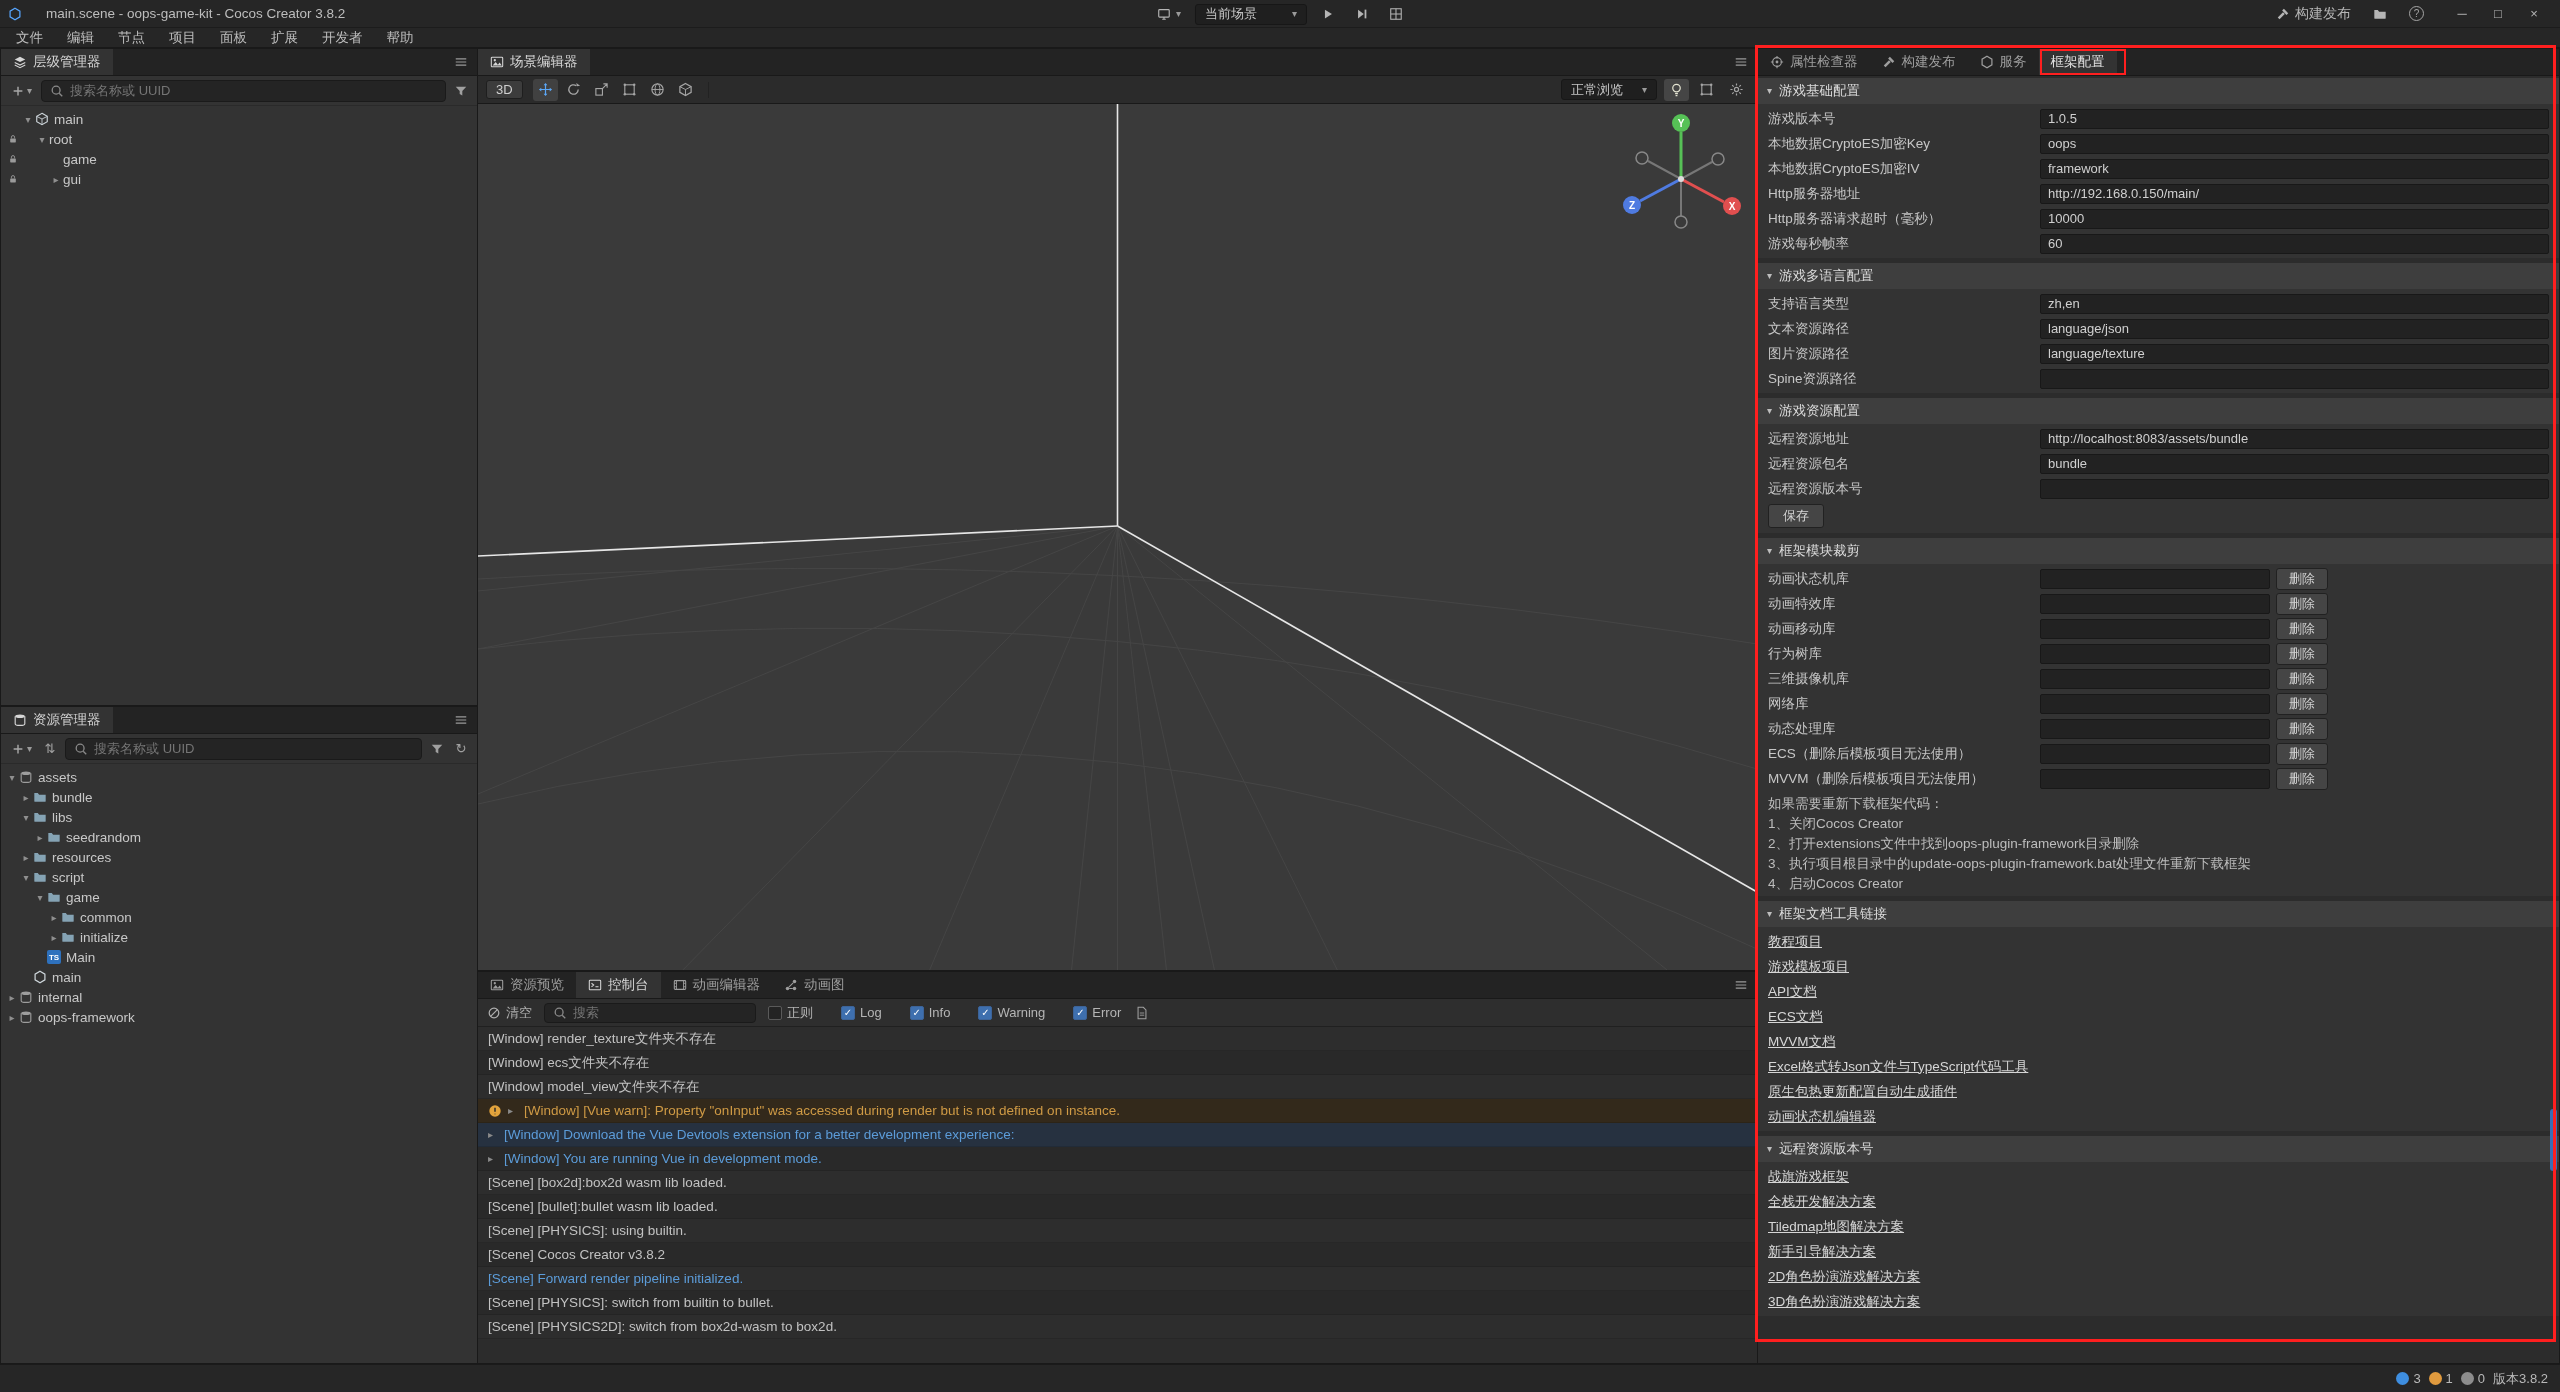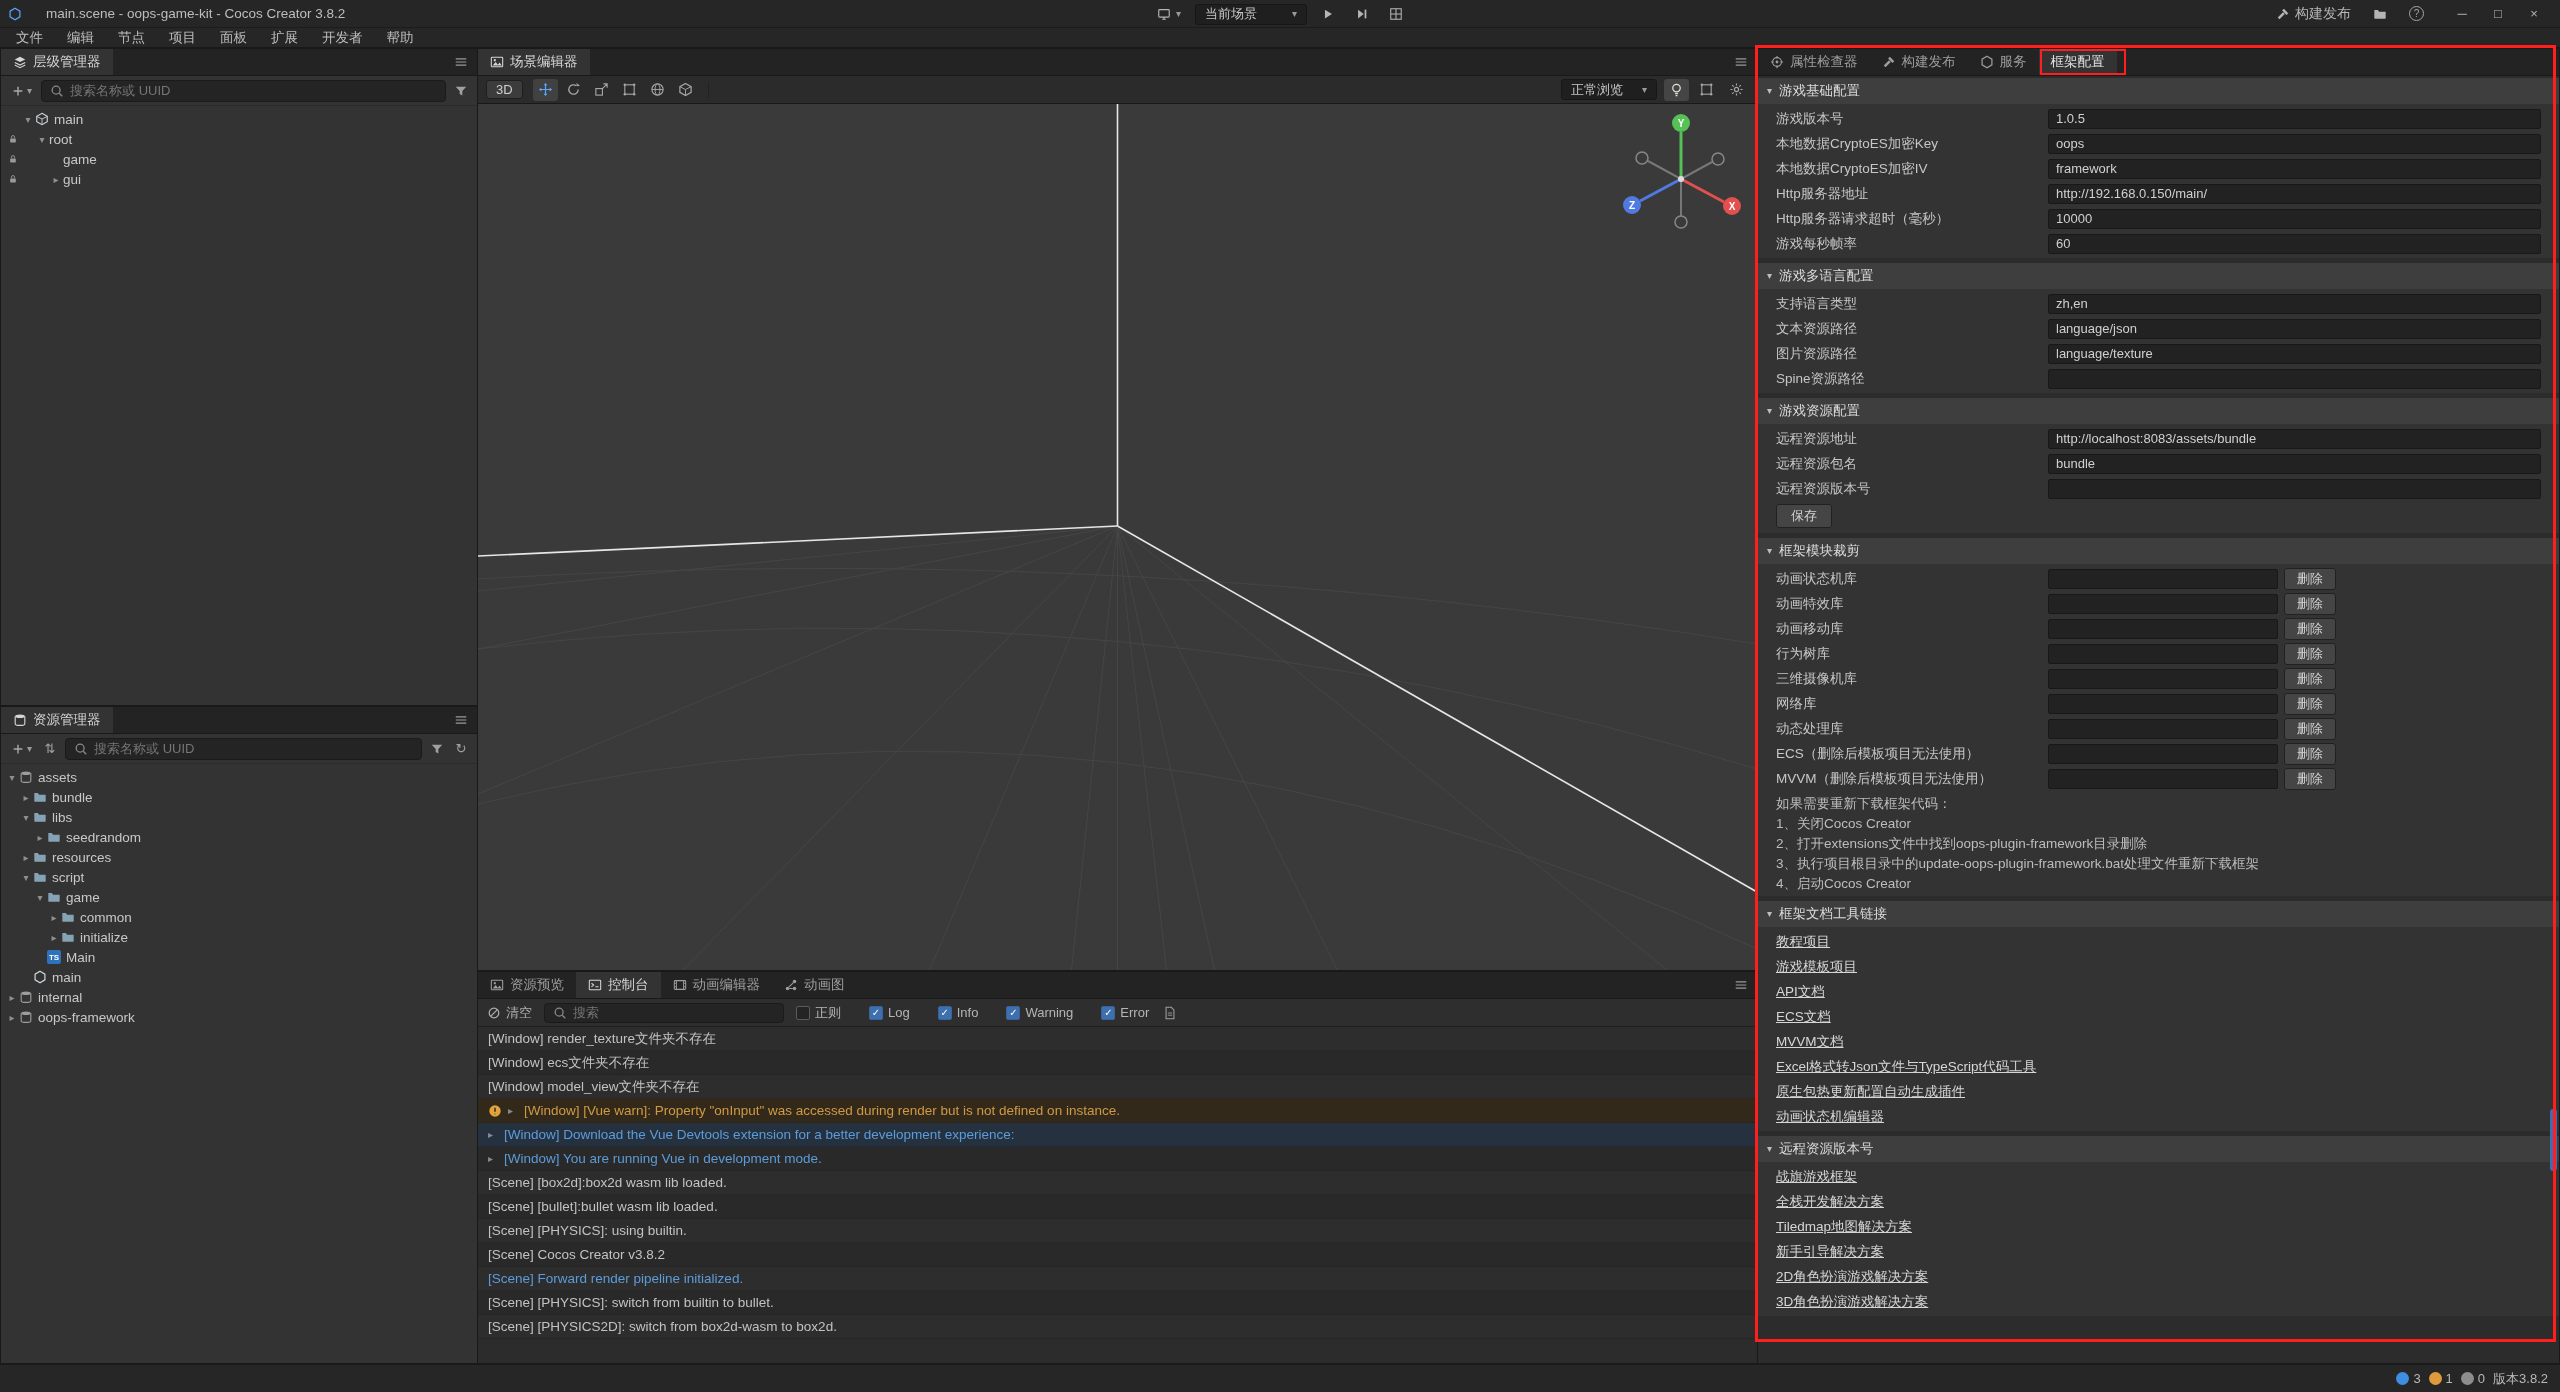--- a/index.html
+++ b/index.html
@@ -62,21 +62,21 @@
 .st-sep{width:1px;height:16px;background:#222;margin:0 4px}
 .st-right{margin-left:auto;display:flex;align-items:center;gap:7px}
 .lit{background:#454545;color:#e4e4d2}
 .viewport{flex:1;position:relative;background:#3a3a3a;overflow:hidden}
 .gridsvg{position:absolute;inset:0;width:100%;height:100%}
 .gizmo{position:absolute;left:1128px;top:0;width:150px;height:150px}
 .gz{fill:#fff;font-size:10px;font-weight:bold;text-anchor:middle;font-family:"Liberation Sans",sans-serif}
 
 .ctoolbar{flex:0 0 28px;background:#2e2e2e;border-bottom:1px solid #202020;display:flex;align-items:center;gap:12px;padding:0 9px;font-size:13px;color:#b5b5b5}
 .clearbtn{display:flex;align-items:center;gap:5px;color:#b0b0b0}
-.console-search{flex:none;width:240px;height:20px}
+.console-search{flex:none;width:212px;height:20px}
 #console-filters{display:flex;align-items:center;gap:28px}
 .filter{display:flex;align-items:center;gap:5px}
 .cb{width:14px;height:14px;border:1px solid #5a5a5a;border-radius:2px;background:#242424;display:inline-flex;align-items:center;justify-content:center;font-size:10px;color:#fff;flex:none}
 .cb.on{background:#3e6fae;border-color:#3c6398}
 .logs{flex:1;overflow:hidden;background:#2c2c2c;font-size:13.5px}
 .log{height:24px;display:flex;align-items:center;padding:0 10px;gap:6px;color:#c2c2c2;border-bottom:1px solid rgba(0,0,0,.12);white-space:nowrap}
 .log:nth-child(even){background:#292929}
 .log:nth-child(odd){background:#2d2d2d}
 .log.warn{background:#33291b}
 .log.warn .ltext{color:#cf9a45}
@@ -84,21 +84,21 @@
 .log.hl{background:#263140}
 .exp-arrow{color:#8a8a8a;font-size:10px;width:10px;flex:none}
 .warnbadge{color:#e2a33c}
 
 .itab{display:flex;align-items:center;gap:6px;padding:0 12px;color:#9e9e9e;font-size:13.5px}
 .itab.active{background:#333;color:#e0e0e0}
 .icontent{flex:1;overflow:hidden;background:#2c2c2c;padding-top:2px}
 .isec{background:#333;margin-bottom:5px}
 .sechead{height:26px;display:flex;align-items:center;gap:7px;background:#3e3e3e;padding:0 9px;color:#dcdcdc;font-size:13.5px}
 .sechead .caret{color:#bdbdbd}
-.secbody{padding:2px 8px}
+.secbody{padding:2px 0}
 .irow{height:25px;display:flex;align-items:center;padding:0 10px}
 .irow.center{justify-content:flex-start;height:30px}
 .ilabel{flex:0 0 272px;font-size:13.5px;color:#c6c6c6;white-space:nowrap;overflow:hidden}
 .ival{flex:1;display:flex;align-items:center;gap:6px;min-width:0}
 .iinput{flex:1;height:20px;background:#222;border:1px solid #181818;border-radius:2px;color:#d0d0d0;font-size:13px;padding:0 7px;font-family:inherit;min-width:0;outline:none}
 .modinput{flex:0 0 230px}
 .btn{background:#454545;border:1px solid #212121;border-radius:3px;color:#d2d2d2;font-size:13px;padding:2px 14px;font-family:inherit}
 .btn.del{padding:1px 12px;flex:none}
 .cbgap{margin-right:8px}
 .inote{padding:0 10px;font-size:13.5px;color:#bdbdbd;height:20px;display:flex;align-items:center;white-space:nowrap;overflow:hidden}

